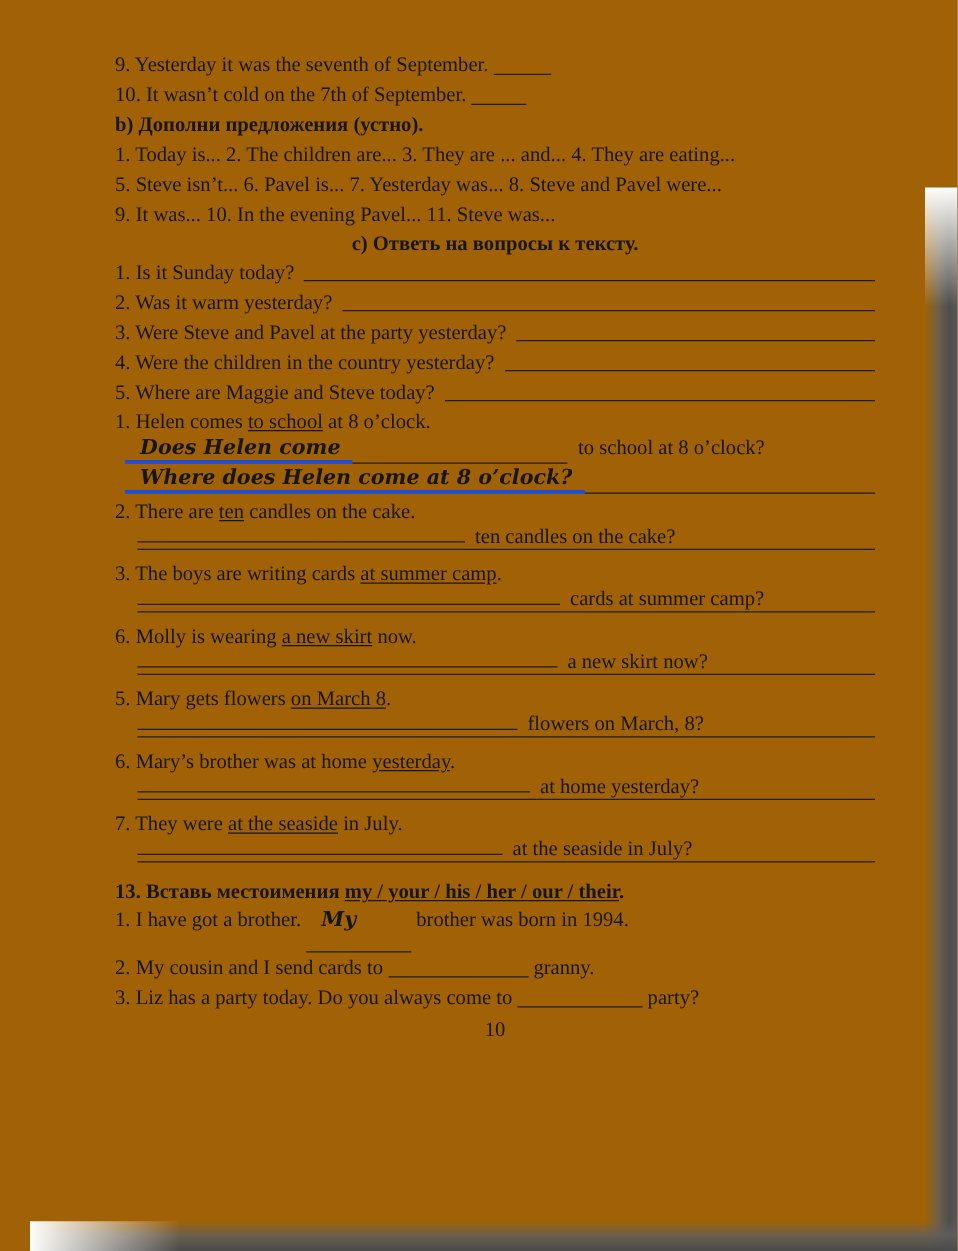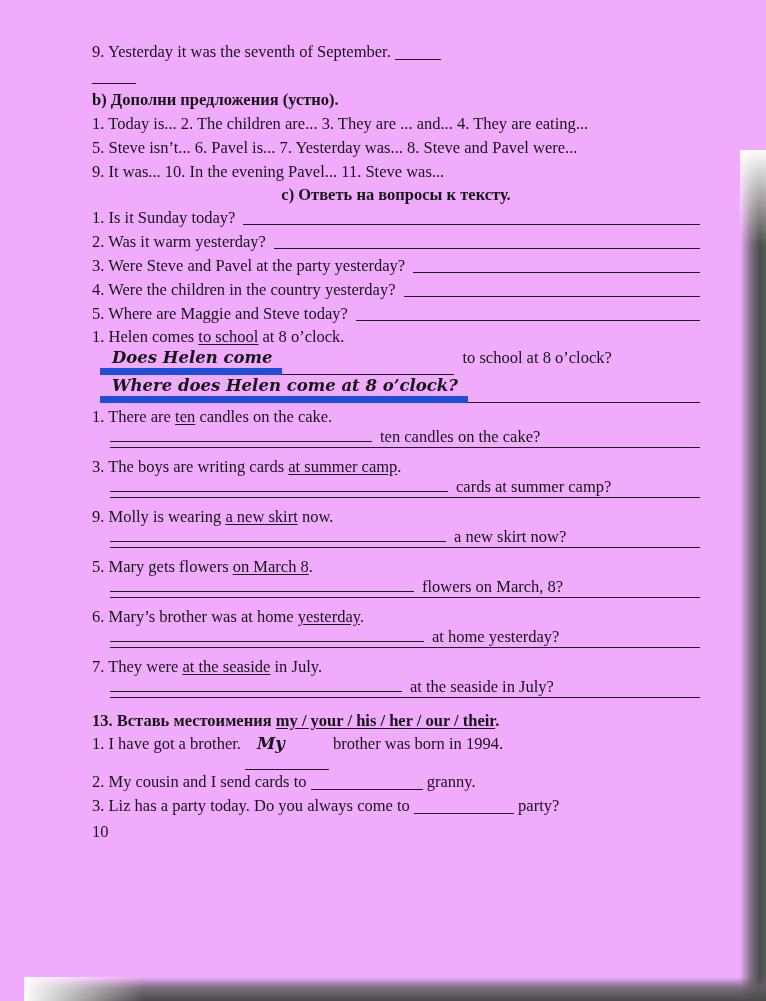--- a/index.html
+++ b/index.html
@@ -1,51 +1,51 @@
 <!DOCTYPE html>
 <html><head>
 <meta charset="utf-8">
 <style>
   * { margin:0; padding:0; box-sizing:border-box; }
   html, body { width:766px; height:1001px; }
   body { background:#e9e9e7; }
 
   .page {
     position:relative; width:766px; height:1001px; overflow:hidden;
-    background:#f0abfc; color:#161616;
+    background:#a16207; color:#161616;
     font-family:"Liberation Serif","DejaVu Serif",serif;
     font-size:16.5px;
   }
   .content { position:absolute; left:92px; top:40px; width:608px; }
 
   .r    { line-height:24px; }
   .frow { display:flex; line-height:24px; }
   .b    { font-weight:bold; }
   .u    { text-decoration:underline; text-underline-offset:2px; }
 
   .blank   { display:inline-block; height:2px; vertical-align:-3px; border-bottom:1px solid #1e1e1e; }
   .sp      { flex:0 0 auto; }
   .blankseg{ flex:0 0 auto; border-bottom:1px solid #1e1e1e; margin-bottom:5px; }
   .fill    { flex:1 1 auto; border-bottom:1px solid #1e1e1e; margin-bottom:5px; }
   .fill.ml { margin-left:8px; }
   .tail    { padding-left:8px; white-space:nowrap; }
 
   .hw { font-family:"DejaVu Serif",serif; font-style:italic; font-weight:bold; }
-  .hwseg { flex:0 0 auto; border-bottom:7px solid #1d4ed8; padding:0 10px 0 12px; white-space:nowrap; }
+  .hwseg { flex:0 0 auto; border-bottom:3px solid #1d4ed8; padding:0 10px 0 12px; white-space:nowrap; }
   .blankseg.flat, .fill.flat { margin-bottom:0; }
   .hwseg-inline { display:inline-block; border-bottom:1px solid #1e1e1e; padding:0 44px 13px 12px; }
 
   .sec-c-hdr { line-height:22px;text-align:center; }
   .ex12-hdr  { margin-top:6px; line-height:23px; text-align:justify; letter-spacing:.2px; }
   .ex12-item1 .r, .ex12-item1 .frow { line-height:21px; }
   .ex12-item { margin-top:4px; }
   .ex12-item .r, .ex12-item .frow { line-height:20px; }
   .ex13 { margin-top:6px; }
   .ex13-hdr { line-height:23px; }
-  .pagenum { margin-top:4px; line-height:20px; text-align:left; }
+  .pagenum { margin-top:4px; line-height:20px; text-align:center; }
 
   .edge-right {
     position:absolute; top:150px; right:0; bottom:0; width:26px;
     background:linear-gradient(to right, rgba(110,110,110,0) 0%, rgba(95,95,95,.75) 40%, #4e4e4e 75%, #585858 100%);
   }
   .edge-right::before {
     content:""; position:absolute; top:0; left:0; right:0; height:95px;
     background:linear-gradient(to bottom, #fdfdfb, rgba(253,253,251,0));
   }
   .edge-bottom {
@@ -57,21 +57,21 @@
     background:linear-gradient(to right, #fdfdfb, rgba(253,253,251,0));
   }
 </style>
 </head>
 <body>
 
 <div class="page">
   <div class="content">
 
     <div class="r"><span>9. Yesterday it was the seventh of September.</span> <span class="blank" style="width:46px"></span></div>
-    <div class="r"> <span class="blank" style="width:44px"></span></div>
+    <div class="r"><span>10. It wasn’t cold on the 7th of September.</span> <span class="blank" style="width:44px"></span></div>
 
     <div class="r b">b) Дополни предложения (устно).</div>
     <div class="r">1. Today is... 2. The children are... 3. They are ... and... 4. They are eating...</div>
     <div class="r">5. Steve isn’t... 6. Pavel is... 7. Yesterday was... 8. Steve and Pavel were...</div>
     <div class="r">9. It was... 10. In the evening Pavel... 11. Steve was...</div>
 
     <div class="r b sec-c-hdr">c) Ответь на вопросы к тексту.</div>
     <div class="frow">
         <span>1. Is it Sunday today?</span>
         <span class="fill ml"></span>
@@ -103,21 +103,21 @@
           <span class="tail">to school at 8 o’clock?</span>
         </div>
       <div class="frow">
           <span class="sp" style="width:8px"></span>
           <span class="hwseg hw">Where does Helen come at 8 o’clock?</span>
           <span class="fill flat"></span>
         </div>
     </div>
 
     <div class="ex12-item">
-      <div class="r"><span>1. There are </span><span class="u">ten</span><span> candles on the cake.</span></div>
+      <div class="r"><span>2. There are </span><span class="u">ten</span><span> candles on the cake.</span></div>
       <div class="frow">
           <span class="sp" style="width:18px"></span>
           <span class="blankseg" style="width:262px"></span>
           <span class="tail">ten candles on the cake?</span>
         </div>
       <div class="frow">
           <span class="sp" style="width:18px"></span>
           <span class="fill"></span>
         </div>
     </div>
@@ -129,21 +129,21 @@
           <span class="blankseg" style="width:338px"></span>
           <span class="tail">cards at summer camp?</span>
         </div>
       <div class="frow">
           <span class="sp" style="width:18px"></span>
           <span class="fill"></span>
         </div>
     </div>
 
     <div class="ex12-item">
-      <div class="r"><span>9. Molly is wearing </span><span class="u">a new skirt</span><span> now.</span></div>
+      <div class="r"><span>6. Molly is wearing </span><span class="u">a new skirt</span><span> now.</span></div>
       <div class="frow">
           <span class="sp" style="width:18px"></span>
           <span class="blankseg" style="width:336px"></span>
           <span class="tail">a new skirt now?</span>
         </div>
       <div class="frow">
           <span class="sp" style="width:18px"></span>
           <span class="fill"></span>
         </div>
     </div>

